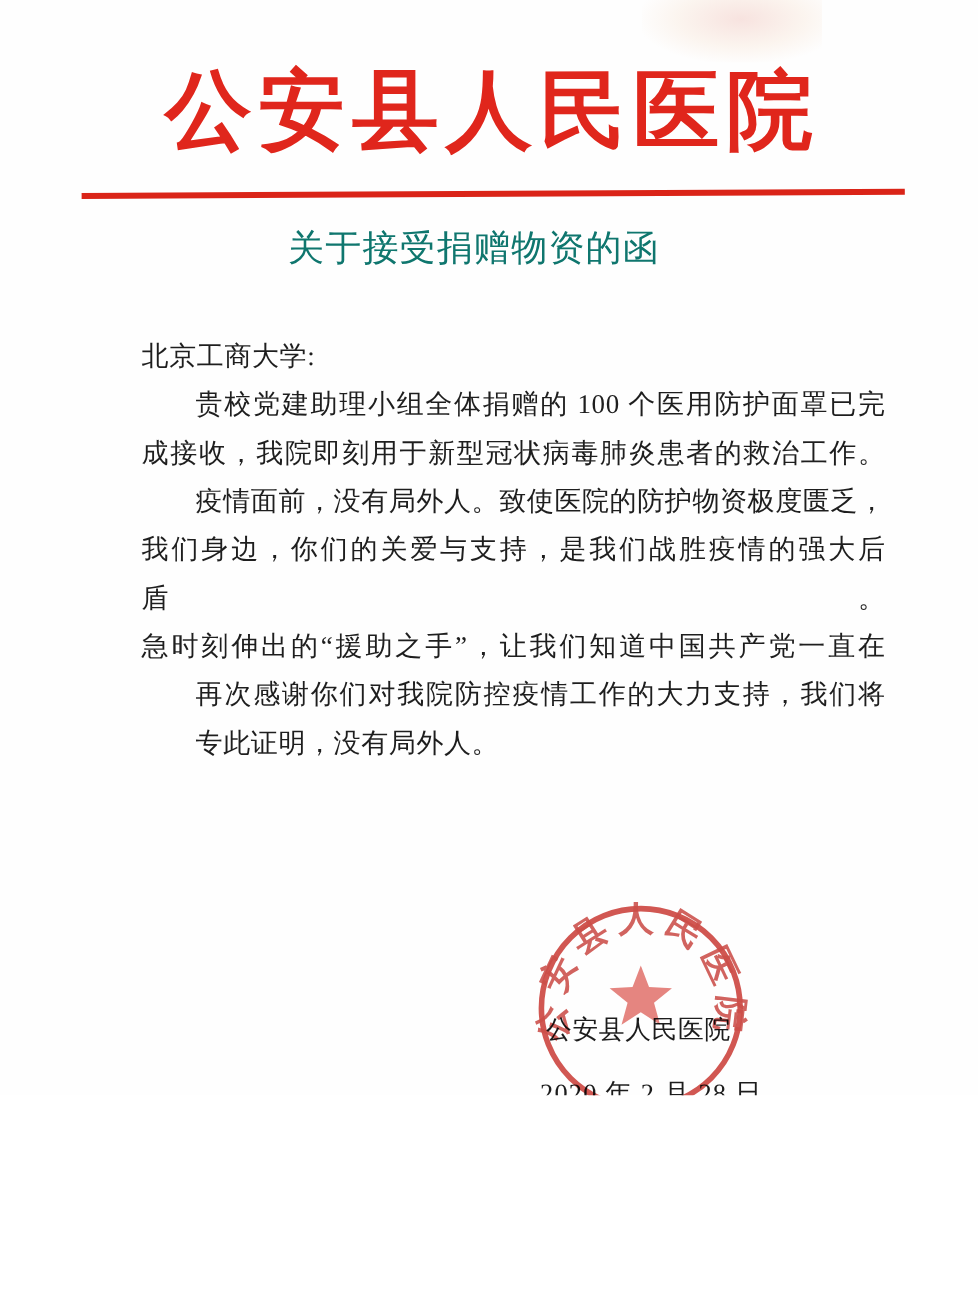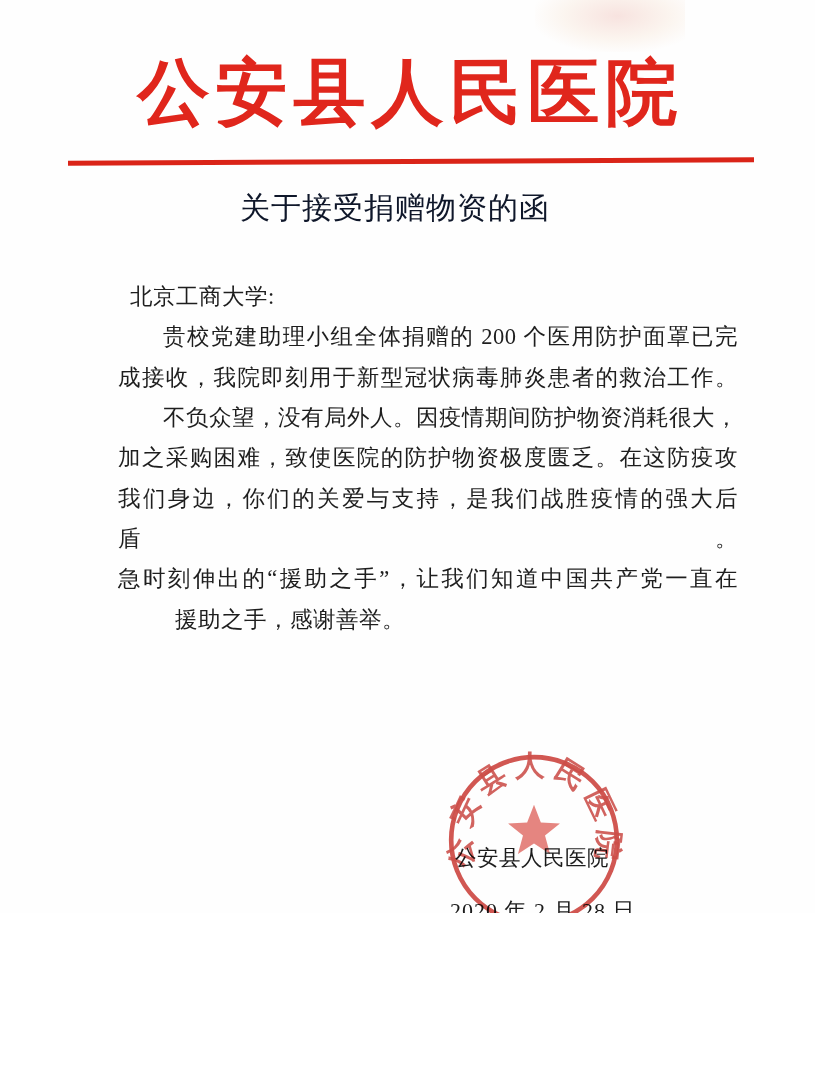--- a/index.html
+++ b/index.html
@@ -52,21 +52,21 @@
     transform: rotate(-0.3deg);
   }
   .document-title {
     position: absolute;
     top: 191px;
     left: 0;
     width: 790px;
     text-align: center;
     font-size: 30px;
     line-height: 34px;
-    color: #0f172a;
+    color: #0f766e;
     letter-spacing: 1px;
     font-weight: 500;
     white-space: nowrap;
   }
   .letter-body {
     position: absolute;
     top: 277px;
     left: 118px;
     width: 620px;
   }
@@ -74,21 +74,20 @@
     font-size: 22.5px;
     line-height: 40.35px;
     color: #1e1e1e;
     text-align: justify;
     text-align-last: justify;
     letter-spacing: 0.5px;
   }
   .body-line.no-fill {
     text-align: center;
     text-align-last: left;
-    margin-left: 12px;
   }
   .body-line.indent {
     padding-left: 45px;
   }
   .signature-name {
     position: absolute;
     left: 455px;
     top: 843px;
     font-size: 21.5px;
     color: #1c1c1c;
@@ -126,27 +125,27 @@
   <div class="scan-smudge"></div>
 
   <div class="letterhead-title">公安县人民医院</div>
 
   <div class="letterhead-divider"></div>
 
   <div class="document-title">关于接受捐赠物资的函</div>
 
   <div class="letter-body">
     <div class="body-line no-fill">北京工商大学:</div>
-    <div class="body-line indent">贵校党建助理小组全体捐赠的 200 个医用防护面罩已完</div>
+    <div class="body-line indent">贵校党建助理小组全体捐赠的 100 个医用防护面罩已完</div>
     <div class="body-line">成接收，我院即刻用于新型冠状病毒肺炎患者的救治工作。</div>
-    <div class="body-line indent">不负众望，没有局外人。因疫情期间防护物资消耗很大，</div>
-    <div class="body-line">加之采购困难，致使医院的防护物资极度匮乏。在这防疫攻</div>
+    <div class="body-line indent">疫情面前，没有局外人。致使医院的防护物资极度匮乏，</div>
     <div class="body-line">我们身边，你们的关爱与支持，是我们战胜疫情的强大后盾。</div>
     <div class="body-line">急时刻伸出的“援助之手”，让我们知道中国共产党一直在</div>
-    <div class="body-line no-fill indent">援助之手，感谢善举。</div>
+    <div class="body-line indent">再次感谢你们对我院防控疫情工作的大力支持，我们将</div>
+    <div class="body-line no-fill indent">专此证明，没有局外人。</div>
   </div>
 
   <div class="signature-name">公安县人民医院</div>
 
   <div class="signature-date">2020 年 2 月 28 日</div>
 
   <svg class="official-seal" viewBox="0 0 200 200" xmlns="http://www.w3.org/2000/svg">
 
     <circle cx="100" cy="100" r="82" fill="none" stroke="#c93530" stroke-width="4.6" stroke-opacity="0.9"></circle>
 

